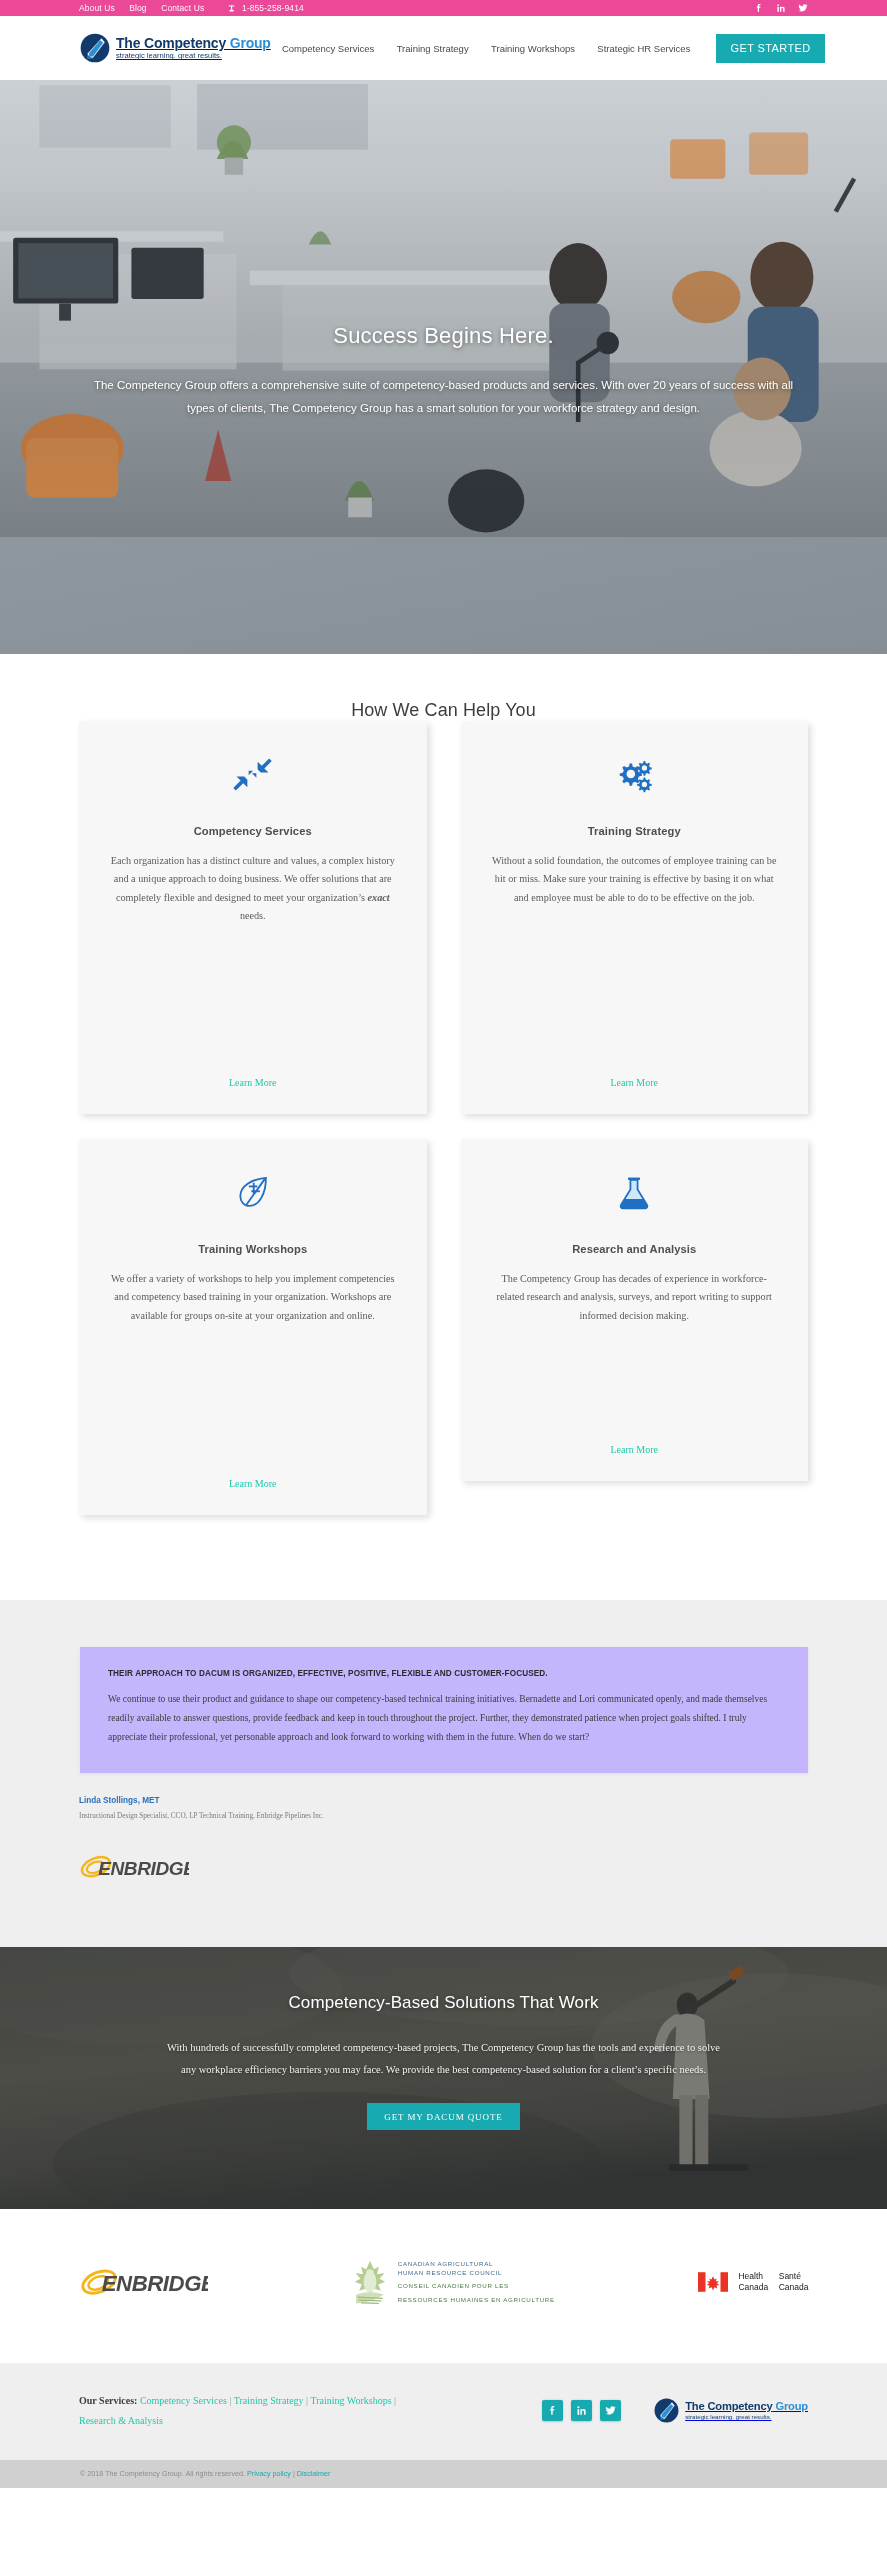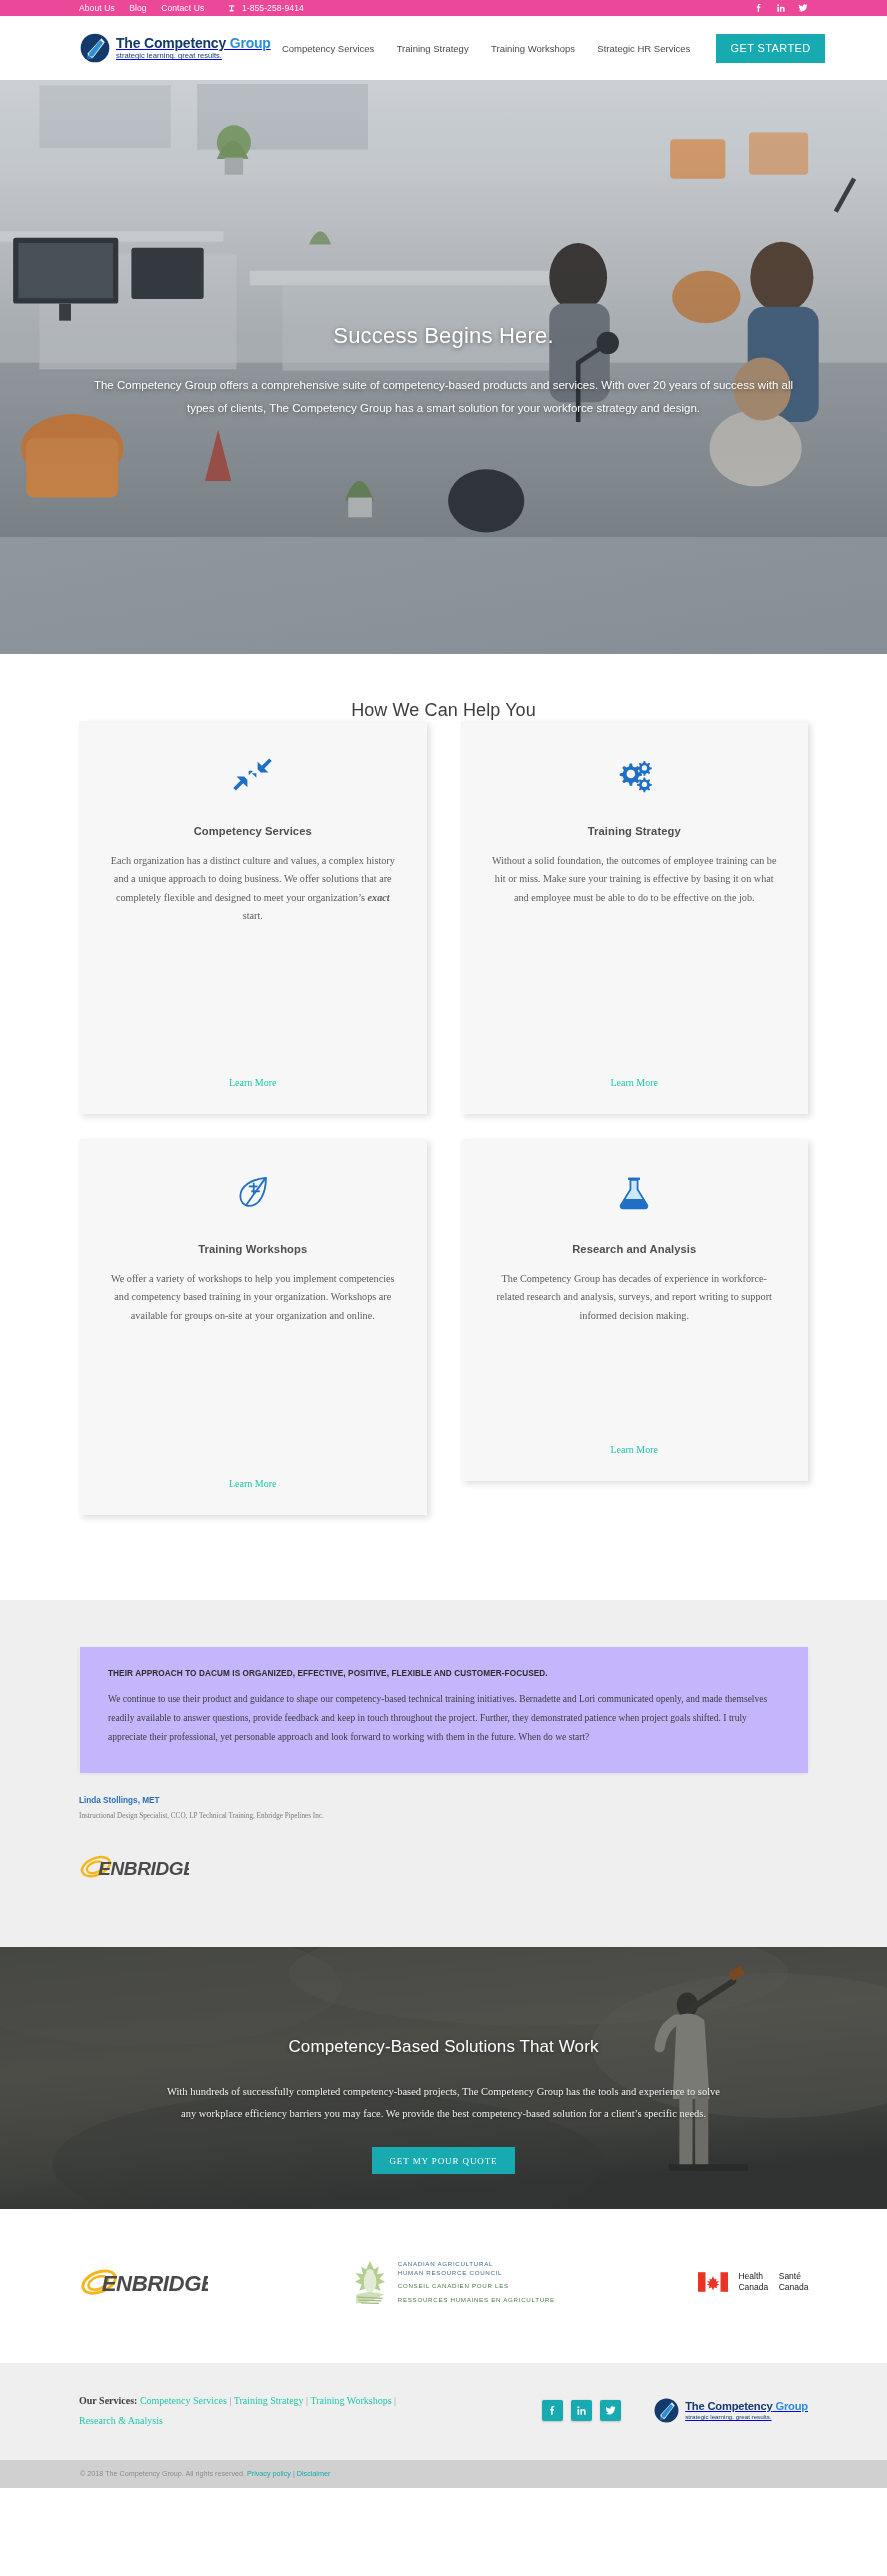--- a/index.html
+++ b/index.html
@@ -134,21 +134,21 @@
   
   .enbridge { display:inline-block; }
 
   
   .cta {
     height:262px; position:relative; overflow:hidden;
     background:linear-gradient(160deg,#4d4f4b 0%,#5b5c56 30%,#6b6a62 55%,#3e4040 100%);
   }
   .cta-clouds { position:absolute; inset:0; }
   .cta-overlay { position:absolute; inset:0; background:rgba(35,38,38,.42); }
-  .cta-inner { position:absolute; left:0; right:0; top:46px; text-align:center; padding:0 164px;margin-top:44px; }
+  .cta-inner { position:absolute; left:0; right:0; top:46px; text-align:center; padding:0 164px; }
   .cta-title {
     color:#fff; font-size:17px; font-weight:400; letter-spacing:0.1px; margin-bottom:24px;
     text-shadow:0 1.3px 4px rgba(0,0,0,.4);
   }
   .cta-sub {
     font-family:"Liberation Serif", serif; color:#f2f2f2; font-size:10.5px; line-height:2.1;
     max-width:559px; margin:0 auto 22.3px; text-shadow:0 0.7px 2.6px rgba(0,0,0,.45);
   }
   .cta-btn {
     display:inline-block; background:#17aab0; color:#fff; font-family:"Liberation Serif", serif;
@@ -345,21 +345,21 @@
           <div class="card-icon">
             <svg viewBox="0 0 64 64" width="41" height="41">
               <path d="M58 6 L46 18 L52 24 L40 24 L40 12 L46 18" fill="none"></path>
               <path d="M40 24 L40 12 L46.5 18.5 L58 7 L62 11 L50.5 22.5 L57 29 L45 29 Z" fill="#1f6fc4"></path>
               <path d="M24 40 L24 52 L17.5 45.5 L6 57 L2 53 L13.5 41.5 L7 35 L19 35 Z" fill="#1f6fc4"></path>
               <path d="M31 30 L38 30 L38 37 Z" fill="#1f6fc4"></path>
               <path d="M26 26 L33 26 L26 33 Z" fill="#1f6fc4"></path>
             </svg>
           </div>
           <div class="card-title">Competency Services</div>
-          <div class="card-body"><span>Each organization has a distinct culture and values, a complex history and a unique approach to doing business. We offer solutions that are completely flexible and designed to meet your organization’s </span><em>exact</em><span> start.</span></div>
+          <div class="card-body"><span>Each organization has a distinct culture and values, a complex history and a unique approach to doing business. We offer solutions that are completely flexible and designed to meet your organization’s </span><em>exact</em><span> needs.</span></div>
           <div class="card-spacer"></div>
           <div><a class="card-learn" href="#">Learn More</a></div>
         </div>
       </div>
 
       <div class="card c2">
         <div class="card-inner-push">
           <div class="card-icon">
             <svg viewBox="0 0 64 64" width="39" height="39">
               <g fill="#1f6fc4">
@@ -463,21 +463,21 @@
           <rect x="1108" y="40" width="22" height="14" transform="rotate(-33 1108 40)" fill="#b4611f"></rect>
           <path d="M1030 110 q-22 12 -26 42" stroke="#b9b7ae" stroke-width="16" fill="none" stroke-linecap="round"></path>
           <rect x="1018" y="330" width="120" height="10" fill="#2e3030"></rect>
         </g>
       </svg>
     </div>
     <div class="cta-overlay"></div>
     <div class="cta-inner">
       <div class="cta-title">Competency-Based Solutions That Work</div>
       <div class="cta-sub">With hundreds of successfully completed competency-based projects, The Competency Group has the tools and experience to solve any workplace efficiency barriers you may face. We provide the best competency-based solution for a client’s specific needs.</div>
-      <a class="cta-btn" href="#">GET MY POUR QUOTE</a>
+      <a class="cta-btn" href="#">GET MY DACUM QUOTE</a>
     </div>
   </div>
 
   <div class="clients">
     <div class="clients-row">
 
       <div class="client-cell">
         <svg width="129" height="35" viewBox="0 0 300 82">
           <ellipse cx="46" cy="40" rx="40" ry="23" transform="rotate(-22 46 40)" fill="none" stroke="#f5b61d" stroke-width="7"></ellipse>
           <ellipse cx="44" cy="42" rx="24" ry="14" transform="rotate(-22 44 42)" fill="none" stroke="#f5b61d" stroke-width="6"></ellipse>

